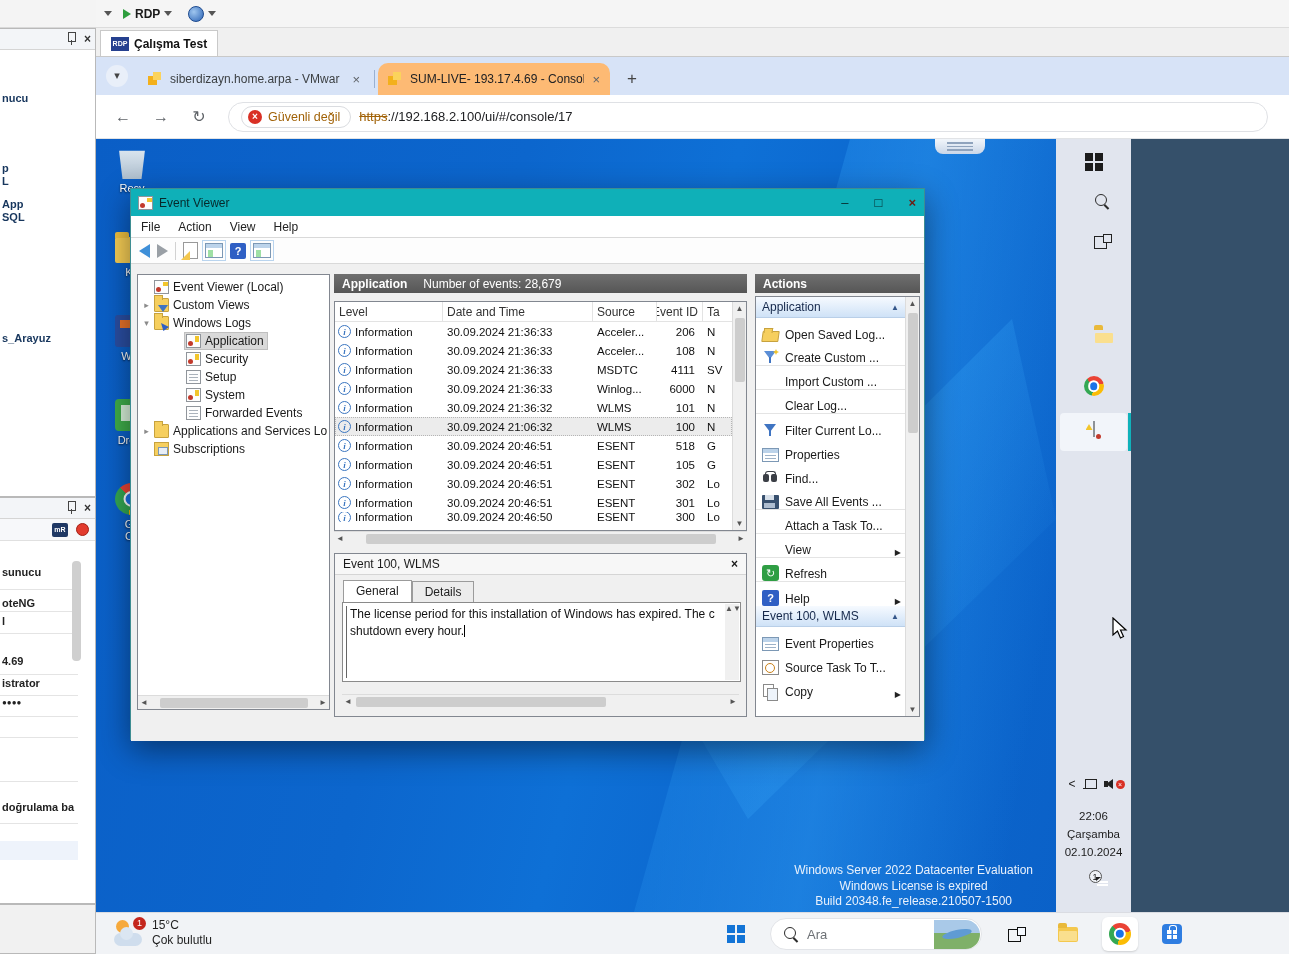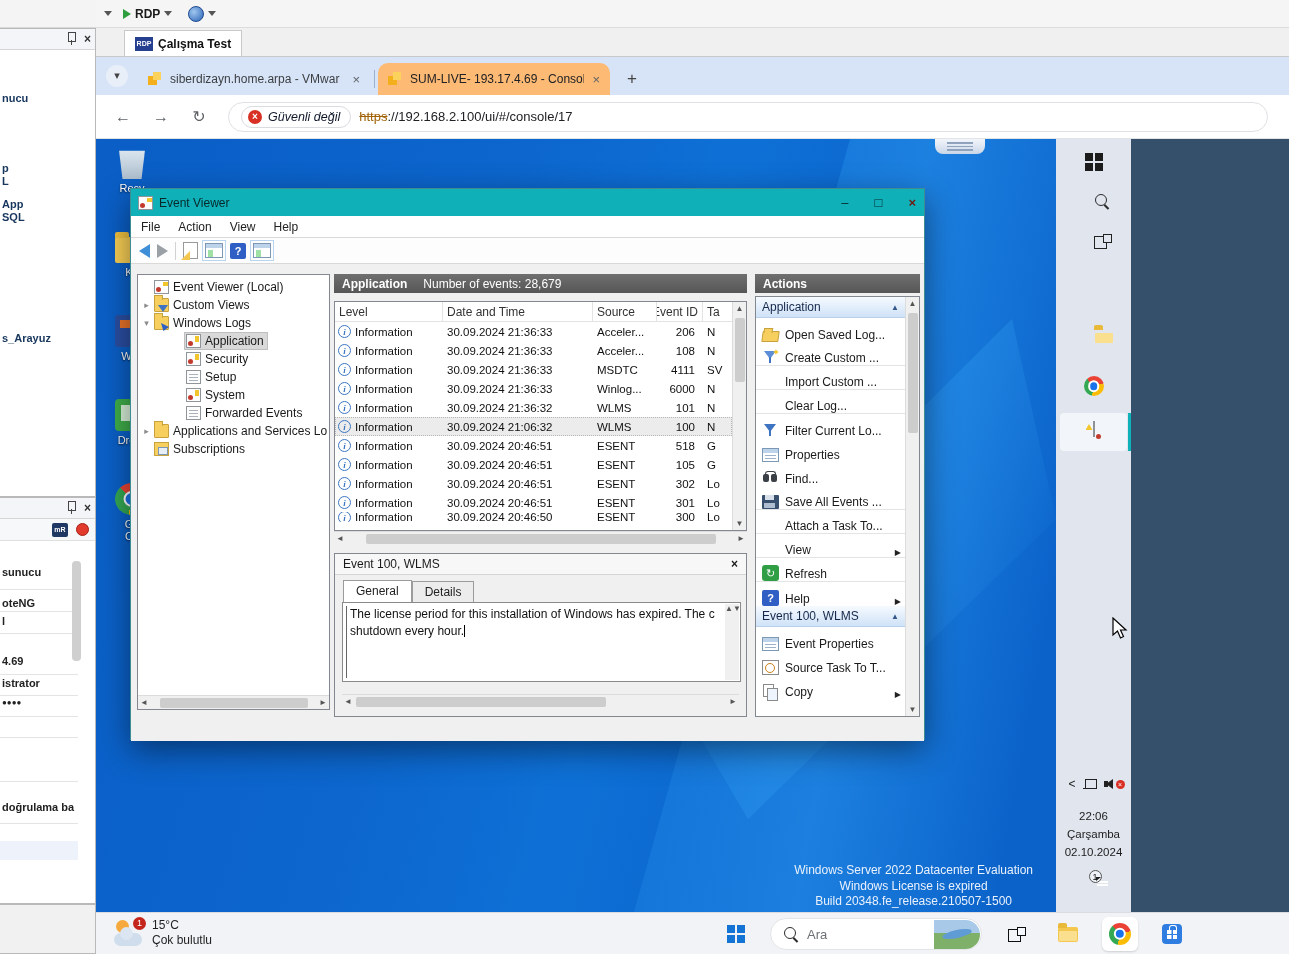--- a/index.html
+++ b/index.html
@@ -26,42 +26,42 @@
   .rec-dot { width:13px; height:13px; border-radius:50%; background:#e23b2e; border:1px solid #a32014; }
 
   
   .main { position:absolute; left:96px; top:0; width:1193px; height:954px; }
   .rm-toolbar { position:absolute; left:0; top:0; width:1193px; height:28px; background:#f5f5f5; border-bottom:1px solid #dcdcdc; display:flex; align-items:center; gap:6px; padding-left:8px; }
   .caret { width:0; height:0; border-left:4px solid transparent; border-right:4px solid transparent; border-top:5px solid #555; display:inline-block; }
   .play-tri { width:0; height:0; border-top:5px solid transparent; border-bottom:5px solid transparent; border-left:8px solid #2e9e3e; display:inline-block; }
   .rm-btn { display:flex; align-items:center; gap:4px; padding:3px 5px; border-radius:3px; }
   .globe { width:16px; height:16px; border-radius:50%; background:radial-gradient(circle at 35% 35%, #9fc6ef, #2b63b5); border:1px solid #1d4a8f; }
   .rm-tabbar { position:absolute; left:0; top:28px; width:1193px; height:29px; background:#f0f0f0; border-bottom:1px solid #c9c9c9; }
-  .rm-tab { position:absolute; left:4px; top:2px; height:26px; background:#fff; border:1px solid #c9c9c9; border-bottom:none; display:flex; align-items:center; gap:5px; padding:12px 10px;margin-left:24px; }
+  .rm-tab { position:absolute; left:4px; top:2px; height:26px; background:#fff; border:1px solid #c9c9c9; border-bottom:none; display:flex; align-items:center; gap:5px; padding:12px 10px; }
   .rdp-badge { width:18px; height:14px; background:#25408f; color:#fff; font-size:7px; font-weight:bold; text-align:center; line-height:14px; }
   .rm-tab-label { font-weight:bold; font-size:12px; color:#111; }
 
   
   .tabstrip { position:absolute; left:0; top:57px; width:1193px; height:38px; background:#d7e3f7; }
   .tab-chevron { position:absolute; left:10px; top:8px; width:22px; height:22px; border-radius:50%; background:#e9eff9; color:#444; text-align:center; line-height:20px; font-size:11px; }
   .c-tab { position:absolute; top:6px; height:32px; display:flex; align-items:center; gap:8px; padding:0 10px; font-size:12px; color:#3c4043; width:232px; }
   .c-tab.active { background:#fdba74; border-radius:10px 10px 0 0; color:#202124; }
   .c-tab .fav { width:14px; height:14px; position:relative; flex:none; }
   .c-tab .fav::before { content:""; position:absolute; left:0; top:4px; width:9px; height:9px; background:#f3b01c; }
   .c-tab .fav::after { content:""; position:absolute; left:5px; top:0; width:8px; height:8px; background:#fbd35c; }
   .c-tab .t-title { overflow:hidden; white-space:nowrap; flex:1; }
   .c-tab .t-close { color:#5f6368; font-size:13px; flex:none; }
   .tab-divider { position:absolute; top:13px; width:1px; height:18px; background:#9ab0d0; }
   .newtab-btn { position:absolute; left:524px; top:10px; width:24px; height:24px; text-align:center; line-height:24px; font-size:17px; color:#444; }
   .c-toolbar { position:absolute; left:0; top:95px; width:1193px; height:44px; background:#fff; border-bottom:1px solid #e1e3e6; display:flex; align-items:center; }
   .nav-ic { width:22px; height:22px; color:#5f6368; font-size:16px; text-align:center; line-height:22px; margin-left:16px; }
   .omnibox { margin-left:18px; width:1040px; height:30px; border:1px solid #dfe1e5; border-radius:15px; background:#fff; display:flex; align-items:center; padding:0 12px; gap:8px; }
   .sec-chip { display:flex; align-items:center; gap:6px; border:1px solid #dadce0; border-radius:14px; padding:3px 10px 3px 6px; }
   .sec-dot { width:14px; height:14px; border-radius:50%; background:#d93025; color:#fff; font-size:10px; line-height:14px; text-align:center; font-weight:bold; }
-  .sec-text { color:#0f172a; font-size:12.5px;font-style:italic; }
+  .sec-text { color:#a16207; font-size:12.5px; }
   .url { font-size:13px; color:#202124; }
   .url .struck { color:#a16207; text-decoration:line-through; }
 
   
   .console { position:absolute; left:0; top:139px; width:1193px; height:773px; background:#35506a; }
   .vm-screen { position:absolute; left:0; top:0; width:1035px; height:773px; overflow:hidden;
     background:linear-gradient(105deg,#0a5ec6 0%,#0c66cd 35%,#0e70d6 52%,#0c67ce 68%,#0a60c7 100%); }
   .beam { position:absolute; opacity:.55; }
   .beam1 { left:430px; top:0; width:540px; height:773px; background:linear-gradient(100deg,transparent 10%,#1f86e4 45%,#2a95ee 60%,transparent 90%); clip-path:polygon(100% 0,100% 100%,20% 100%,60% 0); }
   .beam2 { left:520px; top:180px; width:440px; height:500px; background:linear-gradient(115deg,transparent 20%,#2f9bf0 55%,transparent 85%); clip-path:polygon(90% 0,100% 40%,30% 100%,10% 70%); opacity:.35; }

